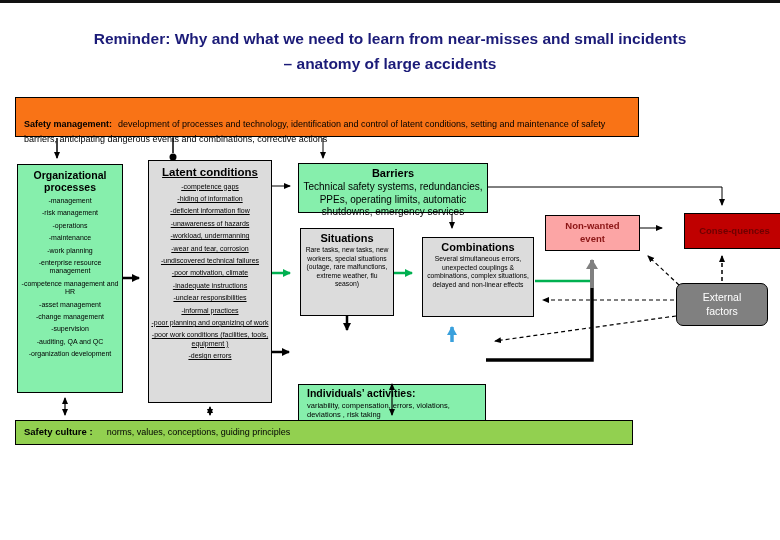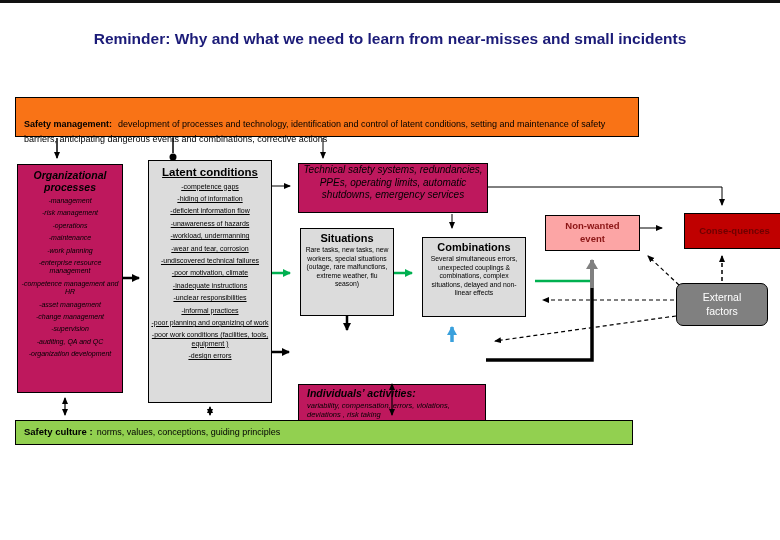--- a/index.html
+++ b/index.html
@@ -4,44 +4,44 @@
 <style>
   html,body{margin:0;padding:0;background:#fff;}
   #slide{position:relative;width:780px;height:540px;background:#fff;overflow:hidden;
          font-family:"Liberation Sans",sans-serif;color:#000;}
   #topbar{position:absolute;left:0;top:0;width:780px;height:3px;background:#111;}
   
   .title{position:absolute;left:0;top:27px;width:780px;text-align:center;
          font-size:15.5px;font-weight:bold;color:#1b1b78;line-height:1.6;}
   
   .box{position:absolute;border:1px solid #000;box-sizing:border-box;text-align:center;}
-  .green{background:#be185d;font-style:italic;}
+  .green{background:#86efac;}
   .gray{background:#dcdcdc;}
   .box h3{margin:3px 2px 2px;font-size:11px;line-height:1.1;}
   .items{padding:0 2px;}
   .items div{font-size:7px;line-height:1.2;margin:4px 0;}
   .body-txt{font-size:7px;line-height:1.25;padding:0 3px;}
   
   .banner{position:absolute;left:15px;top:97px;width:624px;height:40px;background:#f97316;
           border:1px solid #000;box-sizing:border-box;font-size:9px;line-height:1.65;
           padding:19px 8px 0 8px;}
   .banner .b{font-weight:bold;margin-right:6px;}
   .culture{position:absolute;left:15px;top:420px;width:618px;height:25px;background:#92d050;
            border:1px solid #000;box-sizing:border-box;padding:5px 0 0 8px;font-size:9px;}
-  .culture .b{font-weight:bold;font-size:9.5px;margin-right:4px;}
+  .culture .b{font-weight:bold;font-size:9.5px;margin-right:14px;}
   
   #org{left:17px;top:164px;width:106px;height:229px;}
   #org h3{font-size:10.5px;margin-top:5px;}
   #latent{left:148px;top:160px;width:124px;height:243px;text-decoration:underline;}
   #latent h3{font-size:11.5px;margin-top:5px;}
   #barriers{left:298px;top:163px;width:190px;height:50px;}
   #barriers .body-txt{font-size:10px;}
   #situations{left:300px;top:228px;width:94px;height:88px;}
   #situations .body-txt{font-size:6.8px;}
-  #combinations{left:422px;top:237px;width:104px;height:80px;}
+  #combinations{left:422px;top:237px;width:112px;height:80px;}
   #combinations .body-txt{font-size:6.8px;}
   #nonwanted{left:545px;top:215px;width:95px;height:36px;background:#fca5a5;
              color:#8b1515;font-weight:bold;font-size:9.5px;line-height:1.35;
              display:flex;align-items:center;justify-content:center;padding:0 6px;}
   #conseq{left:684px;top:213px;width:101px;height:36px;background:#c00000;
           color:#6e0000;font-weight:bold;font-size:9.5px;line-height:1.35;
           display:flex;flex-direction:row;align-items:center;justify-content:center;}
   #external{left:676px;top:283px;width:92px;height:43px;background:#808080;color:#fff;
             font-size:10.5px;display:flex;align-items:center;justify-content:center;line-height:1.25;border-radius:7px;}
   #external span{display:inline-block;width:64px;}
@@ -52,20 +52,21 @@
   #wires{position:absolute;left:0;top:0;width:780px;height:540px;pointer-events:none;}
 </style>
 </head>
 <body>
 
 <div id="slide">
   <div id="topbar"></div>
 
   <div class="title">
     <div>Reminder: Why and what we need to learn from near-misses and small incidents</div>
+    <div>– anatomy of large accidents</div>
   </div>
 
   <div class="banner"><span class="b">Safety management:</span><span>development of processes and technology, identification and control of latent conditions, setting and maintenance of safety barriers, anticipating dangerous events and combinations, corrective actions</span></div>
 
   <div id="org" class="box green">
     <h3>Organizational processes</h3>
     <div class="items">
         <div>-management</div>
         <div>-risk management</div>
         <div>-operations</div>
@@ -95,20 +96,21 @@
         <div>-inadequate instructions</div>
         <div>-unclear responsibilities</div>
         <div>-informal practices</div>
         <div>-poor planning and organizing of work</div>
         <div>-poor work conditions (facilities, tools, equipment )</div>
         <div>-design errors</div>
       </div>
   </div>
 
   <div id="barriers" class="box green">
+    <h3>Barriers</h3>
     <div class="body-txt">Technical safety systems, redundancies, PPEs, operating limits, automatic shutdowns, emergency services</div>
   </div>
 
   <div id="situations" class="box gray">
     <h3>Situations</h3>
     <div class="body-txt">Rare tasks, new tasks, new workers, special situations (outage, rare malfunctions, extreme weather, flu season)</div>
   </div>
 
   <div id="combinations" class="box gray">
     <h3>Combinations</h3>

